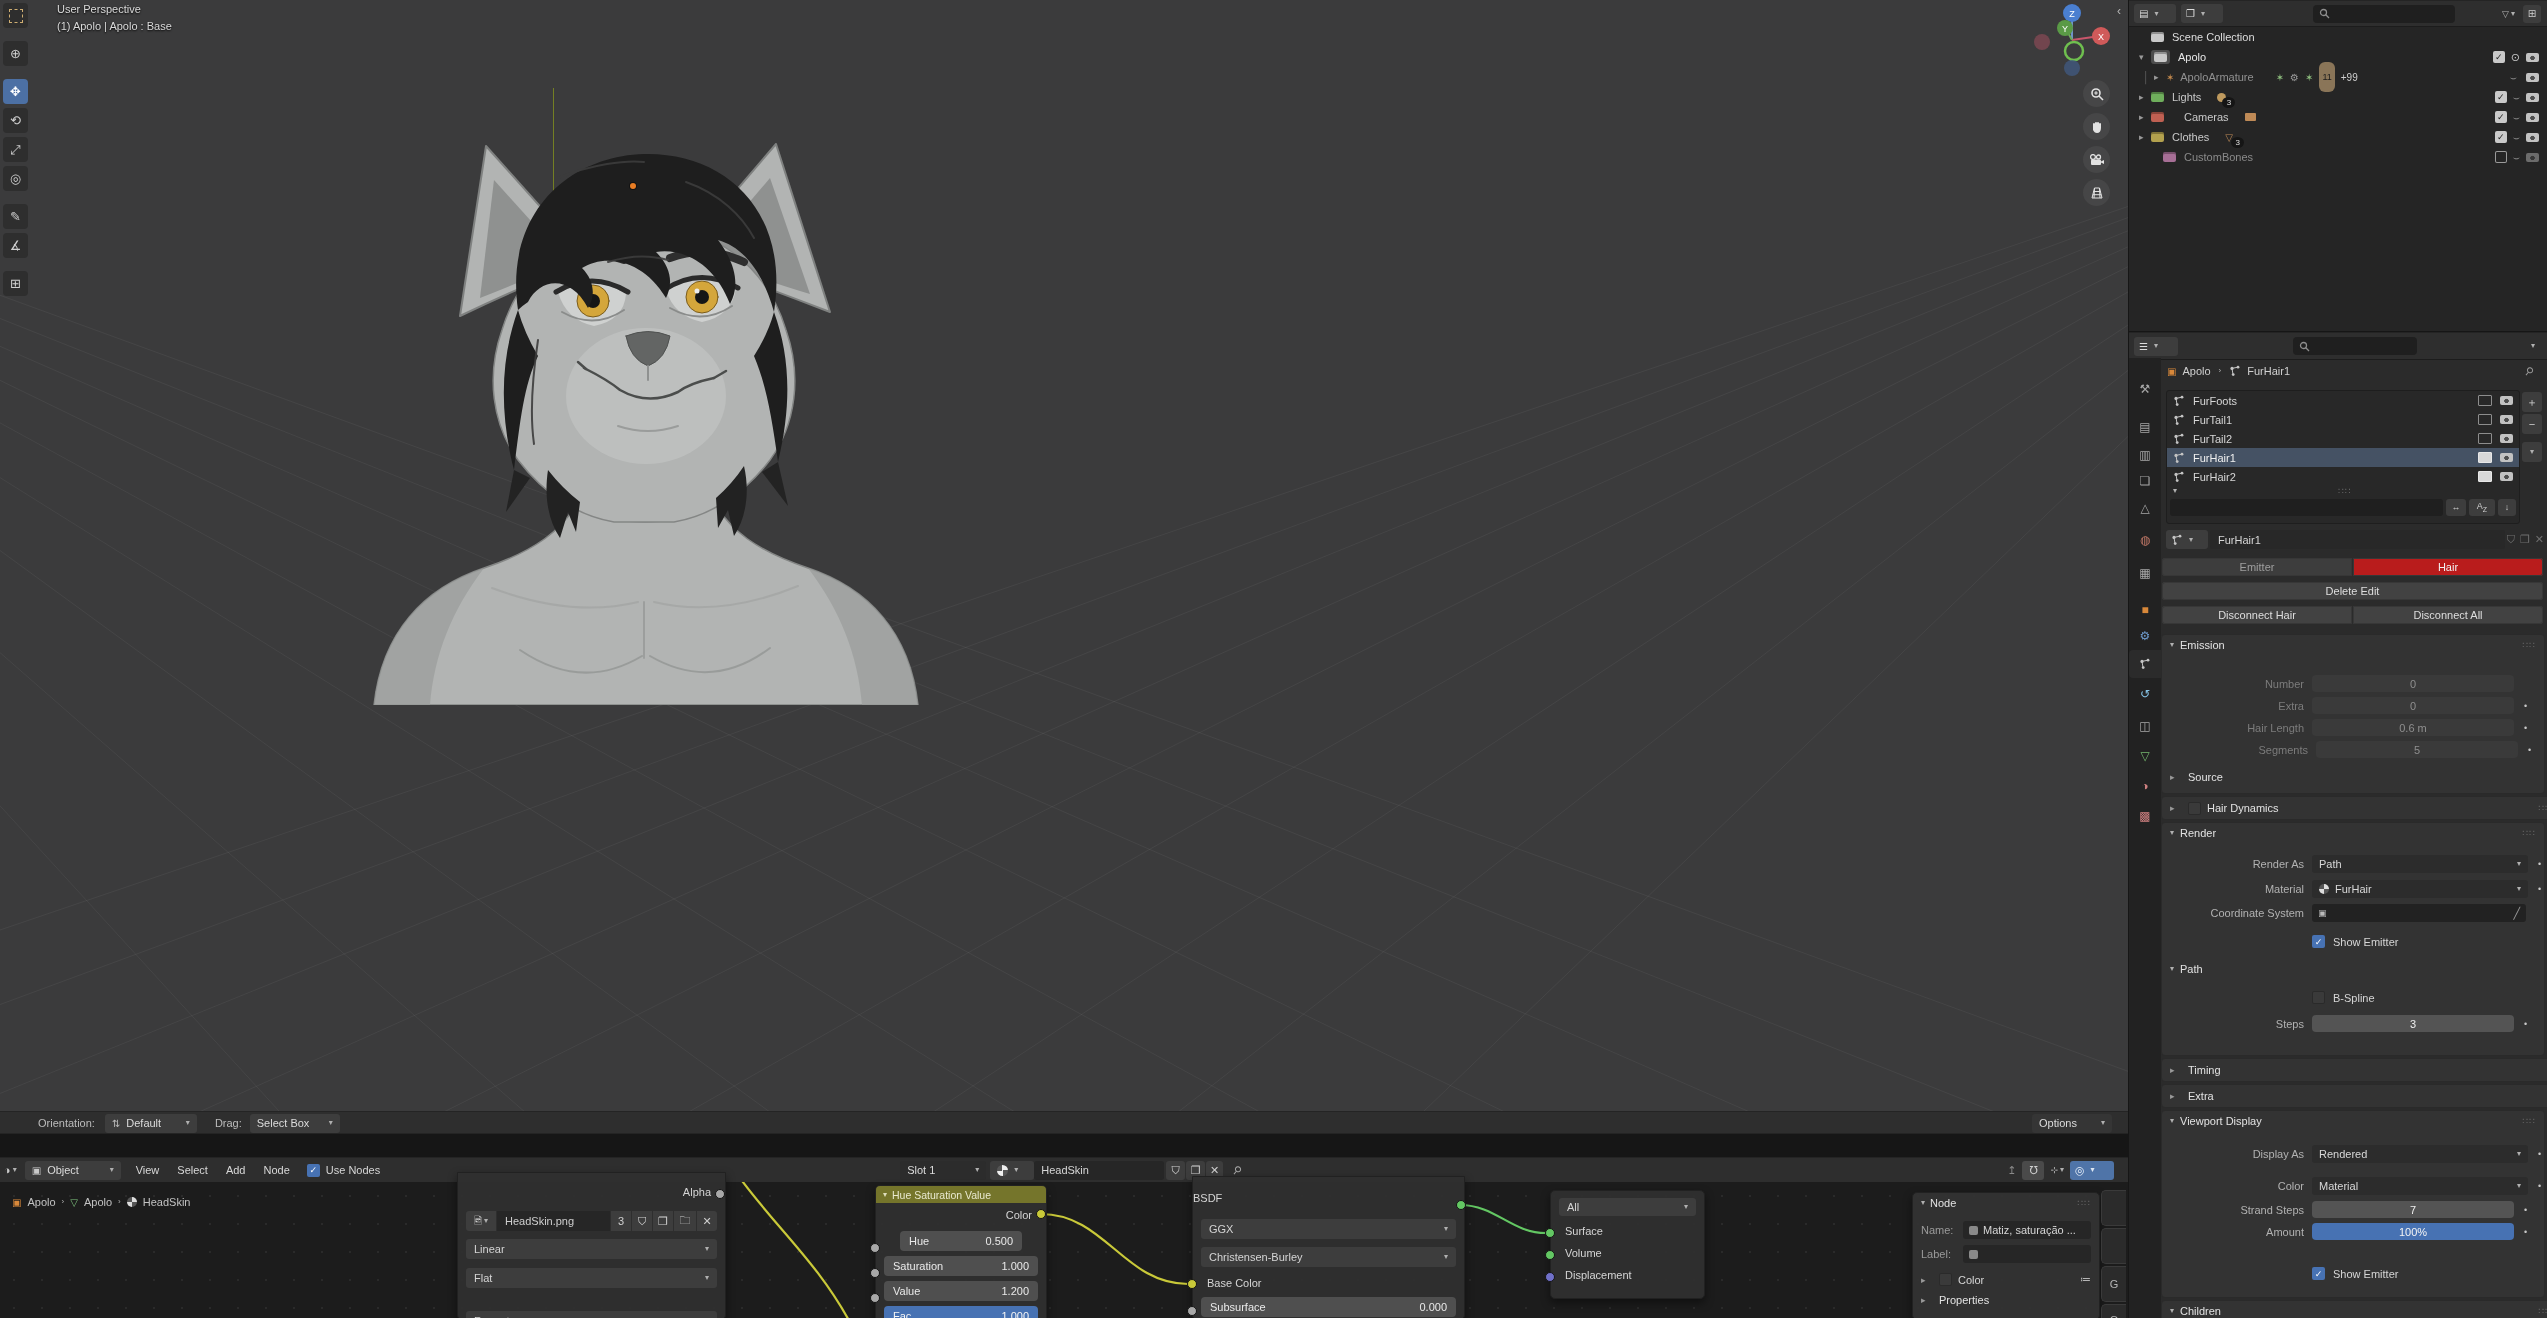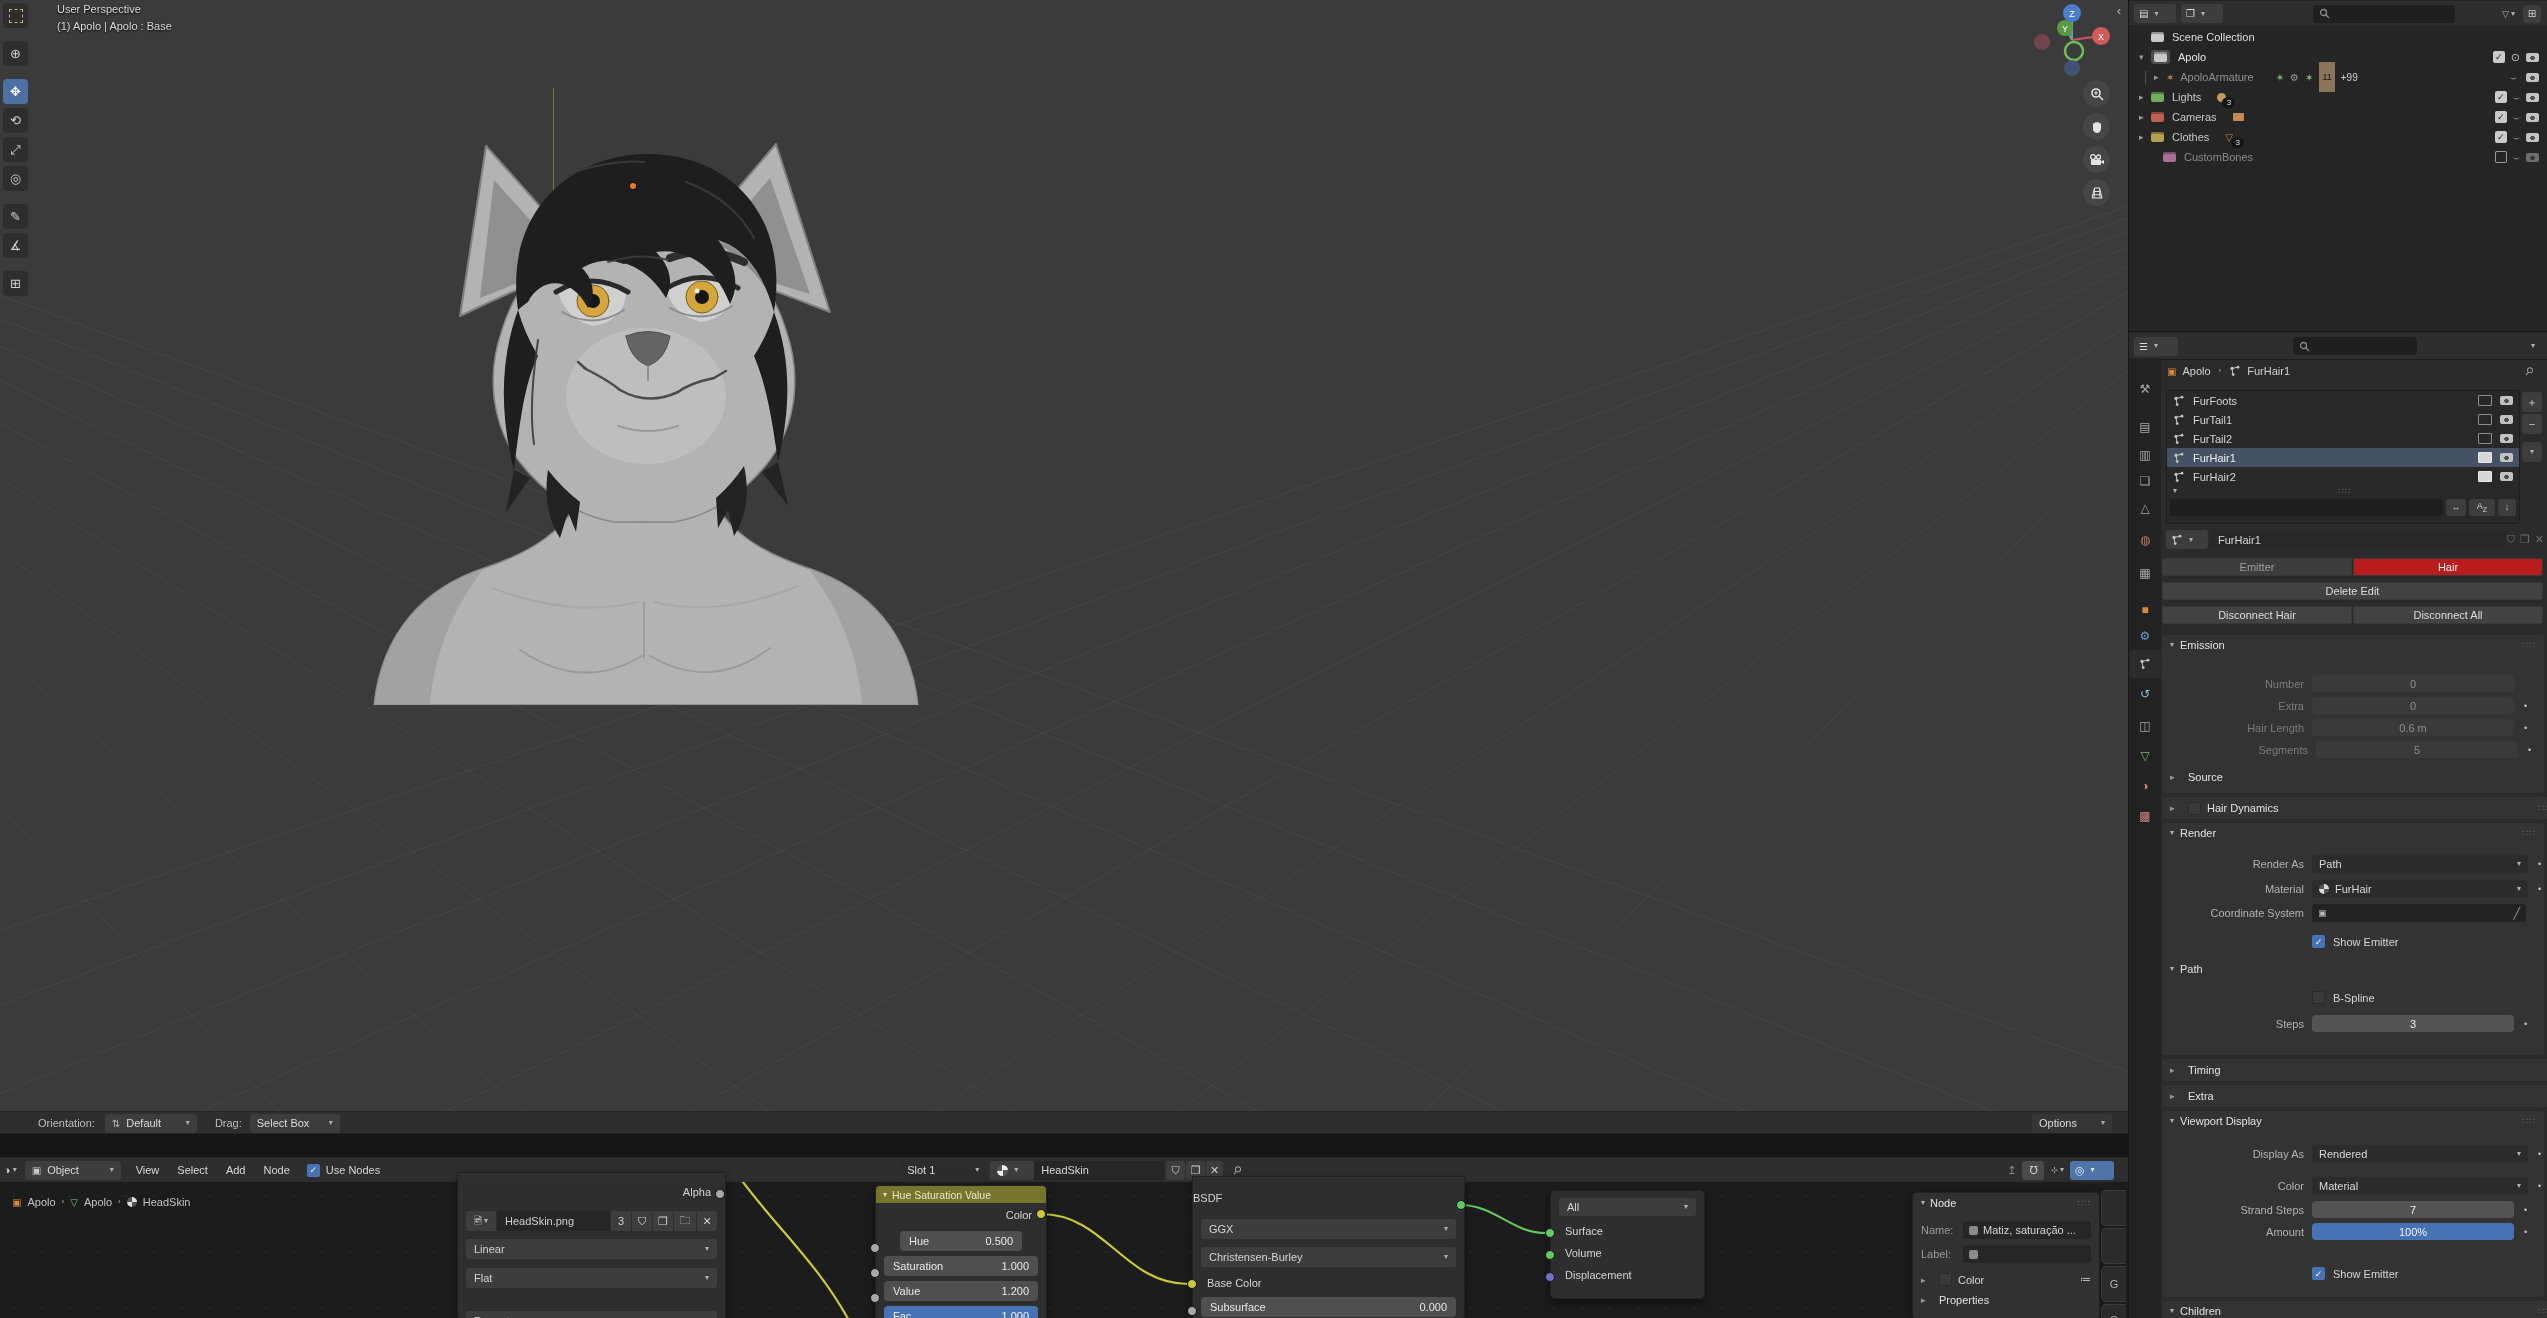--- a/index.html
+++ b/index.html
@@ -512,21 +512,21 @@
 
     <div class="orow" style="top:67px">
       <span style="margin-left:14px;color:#5e5e5e">│</span>
       <span class="arr" style="margin-left:4px">▸</span>
       <span style="color:#c78b4e;font-size:10px">✶</span>
       <span style="margin-left:6px;color:#909090">ApoloArmature</span>
       <span class="r" style="margin-left:22px;gap:6px">
         <span style="color:#8fbf7f;font-size:10px">✶</span>
         <span style="color:#9a9a9a;font-size:10px">⚙</span>
         <span style="color:#8fbf7f;font-size:10px">✶</span>
-        <span class="r" style="background:#8a7558;border-radius:0;height:14px;padding:8px 3px;color:#1c1c1c;font-size:9px">
+        <span class="r" style="background:#8a7558;border-radius:6px;height:14px;padding:8px 3px;color:#1c1c1c;font-size:9px">
             <span>11</span>
           </span>
         <span style="color:#cfcfcf;font-size:10px">+99</span>
       </span>
       <span style="margin-left:auto;margin-right:1px;color:#9a9a9a">⌣</span>
       <span class="cami" style="margin-left:8px;margin-right:8px"></span>
     </div>
 
     <div class="orow" style="top:87px">
       <span class="arr" style="margin-left:10px">▸</span>
@@ -537,21 +537,21 @@
           <span class="badge" style="position:absolute;left:5px;top:4px">3</span>
         </span>
       <span class="ck" style="margin-left:auto">✓</span>
       <span style="margin:0 6px;color:#9a9a9a">⌣</span>
       <span class="cami" style="margin-right:8px"></span>
     </div>
 
     <div class="orow" style="top:107px">
       <span class="arr" style="margin-left:10px">▸</span>
       <span class="colbox" style="background:#bf6052"></span>
-      <span style="margin-left:8px;color:#c9c9c9">Cameras</span>
+      <span style="margin-left:20px;color:#c9c9c9">Cameras</span>
       <span style="margin-left:16px;width:11px;height:8px;background:#bf8a56;border-radius:1px;position:relative;display:inline-block"></span>
       <span class="ck" style="margin-left:auto">✓</span>
       <span style="margin:0 6px;color:#9a9a9a">⌣</span>
       <span class="cami" style="margin-right:8px"></span>
     </div>
 
     <div class="orow" style="top:127px">
       <span class="arr" style="margin-left:10px">▸</span>
       <span class="colbox" style="background:#b3a14e"></span>
       <span style="margin-left:8px;color:#c9c9c9">Clothes</span>

